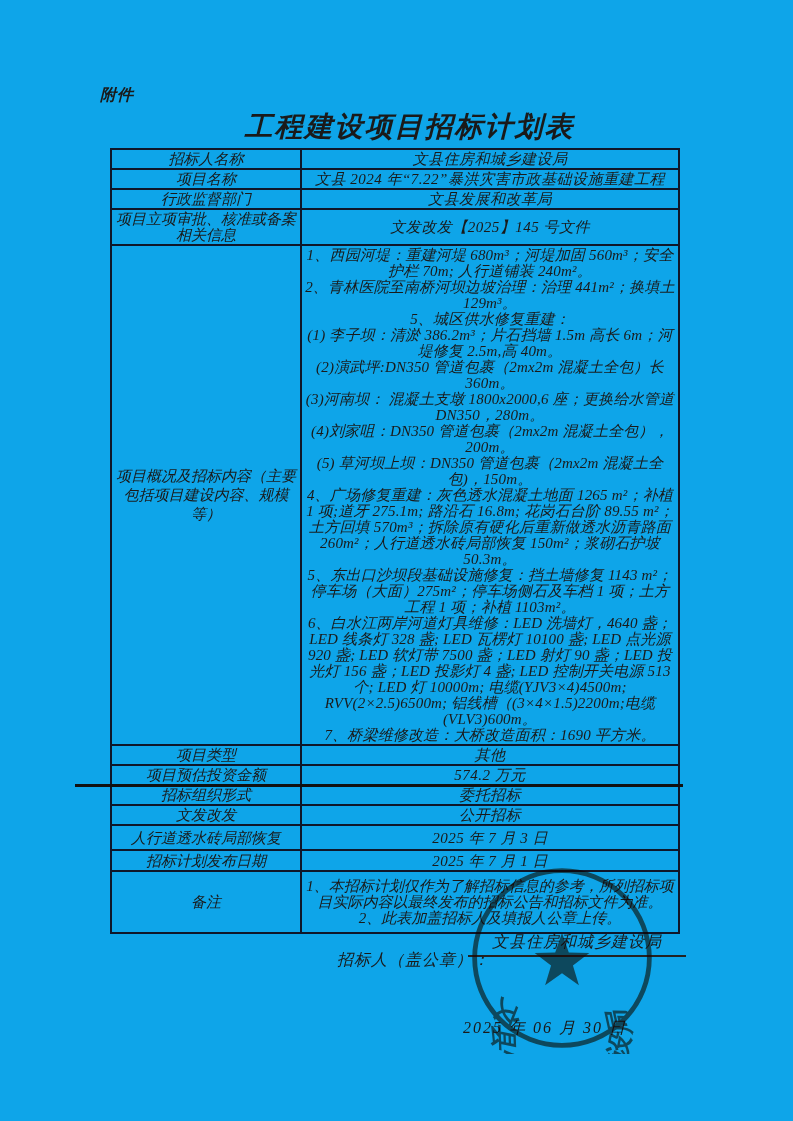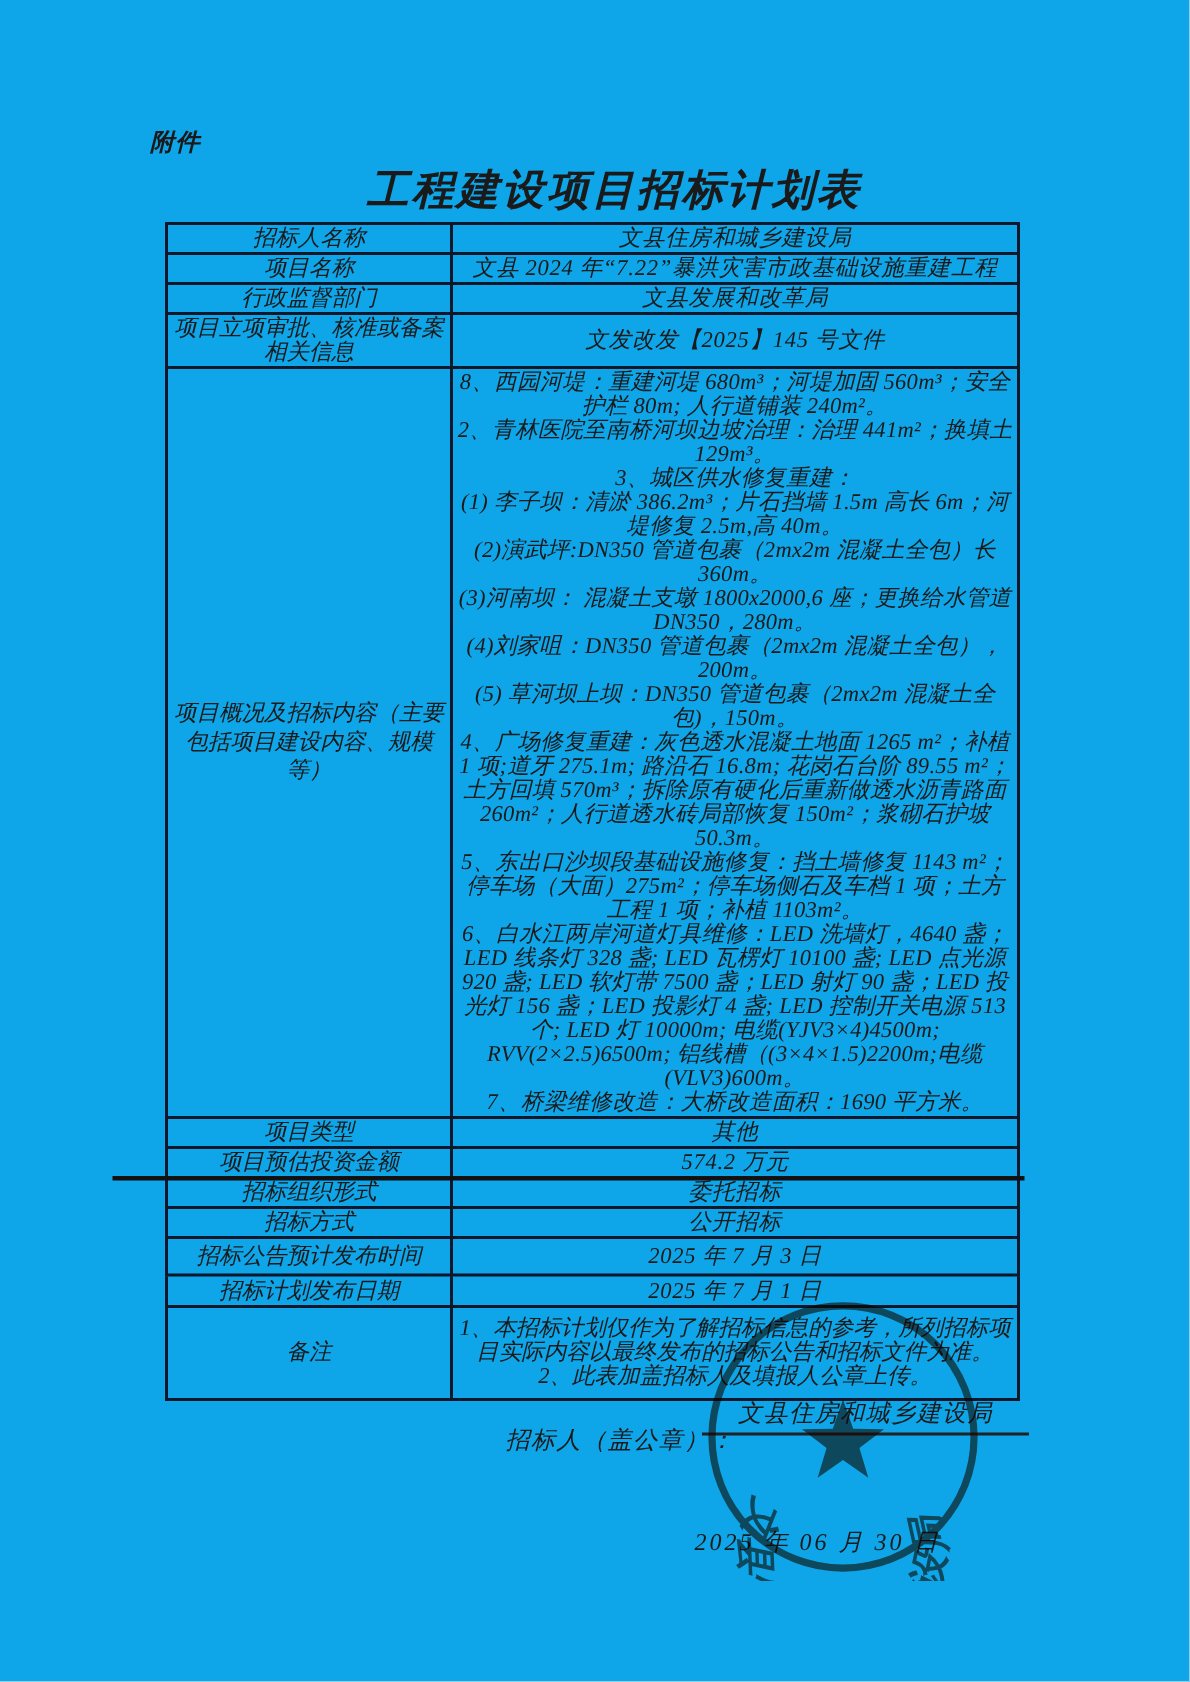--- a/index.html
+++ b/index.html
@@ -109,23 +109,23 @@
         <td class="val">文县发展和改革局</td>
       </tr>
       <tr class="r-2line">
         <td class="lbl">项目立项审批、核准或备案相关信息</td>
         <td class="val">文发改发【2025】145 号文件</td>
       </tr>
 
       <tr class="r-big">
         <td class="lbl" style="line-height:19px;">项目概况及招标内容（主要包括项目建设内容、规模等）</td>
         <td class="content">
-          <p>8、西园河堤：重建河堤 680m³；河堤加固 560m³；安全护栏 80m; 人行道铺装 240m²。</p>
+          <p>1、西园河堤：重建河堤 680m³；河堤加固 560m³；安全护栏 70m; 人行道铺装 240m²。</p>
           <p>2、青林医院至南桥河坝边坡治理：治理 441m²；换填土 129m³。</p>
-          <p>3、城区供水修复重建：</p>
+          <p>5、城区供水修复重建：</p>
           <p>(1) 李子坝：清淤 386.2m³；片石挡墙 1.5m 高长 6m；河堤修复 2.5m,高 40m。</p>
           <p>(2)演武坪:DN350 管道包裹（2mx2m 混凝土全包）长 360m。</p>
           <p>(3)河南坝： 混凝土支墩 1800x2000,6 座；更换给水管道 DN350，280m。</p>
           <p>(4)刘家咀：DN350 管道包裹（2mx2m 混凝土全包），200m。</p>
           <p>(5) 草河坝上坝：DN350 管道包裹（2mx2m 混凝土全包)，150m。</p>
           <p>4、广场修复重建：灰色透水混凝土地面 1265 m²；补植 1 项;道牙 275.1m; 路沿石 16.8m; 花岗石台阶 89.55 m²；土方回填 570m³；拆除原有硬化后重新做透水沥青路面 260m²；人行道透水砖局部恢复 150m²；浆砌石护坡 50.3m。</p>
           <p>5、东出口沙坝段基础设施修复：挡土墙修复 1143 m²；停车场（大面）275m²；停车场侧石及车档 1 项；土方工程 1 项；补植 1103m²。</p>
           <p>6、白水江两岸河道灯具维修：LED 洗墙灯，4640 盏；LED 线条灯 328 盏; LED 瓦楞灯 10100 盏; LED 点光源 920 盏; LED 软灯带 7500 盏；LED 射灯 90 盏；LED 投光灯 156 盏；LED 投影灯 4 盏; LED 控制开关电源 513 个; LED 灯 10000m; 电缆(YJV3×4)4500m; RVV(2×2.5)6500m; 铝线槽（(3×4×1.5)2200m;电缆(VLV3)600m。</p>
           <p>7、桥梁维修改造：大桥改造面积：1690 平方米。</p>
         </td>
@@ -137,25 +137,25 @@
       </tr>
       <tr class="r-t">
         <td class="lbl">项目预估投资金额</td>
         <td class="val">574.2 万元</td>
       </tr>
       <tr class="r-t">
         <td class="lbl">招标组织形式</td>
         <td class="val">委托招标</td>
       </tr>
       <tr class="r-t">
-        <td class="lbl">招标方式</td>
+        <td class="lbl">文发改发</td>
         <td class="val">公开招标</td>
       </tr>
       <tr class="r-tt">
-        <td class="lbl">招标公告预计发布时间</td>
+        <td class="lbl">人行道透水砖局部恢复</td>
         <td class="val">2025 年 7 月 3 日</td>
       </tr>
       <tr class="r-plan">
         <td class="lbl">招标计划发布日期</td>
         <td class="val">2025 年 7 月 1 日</td>
       </tr>
 
       <tr class="r-remark">
         <td class="lbl">备注</td>
         <td class="remark-cell">

